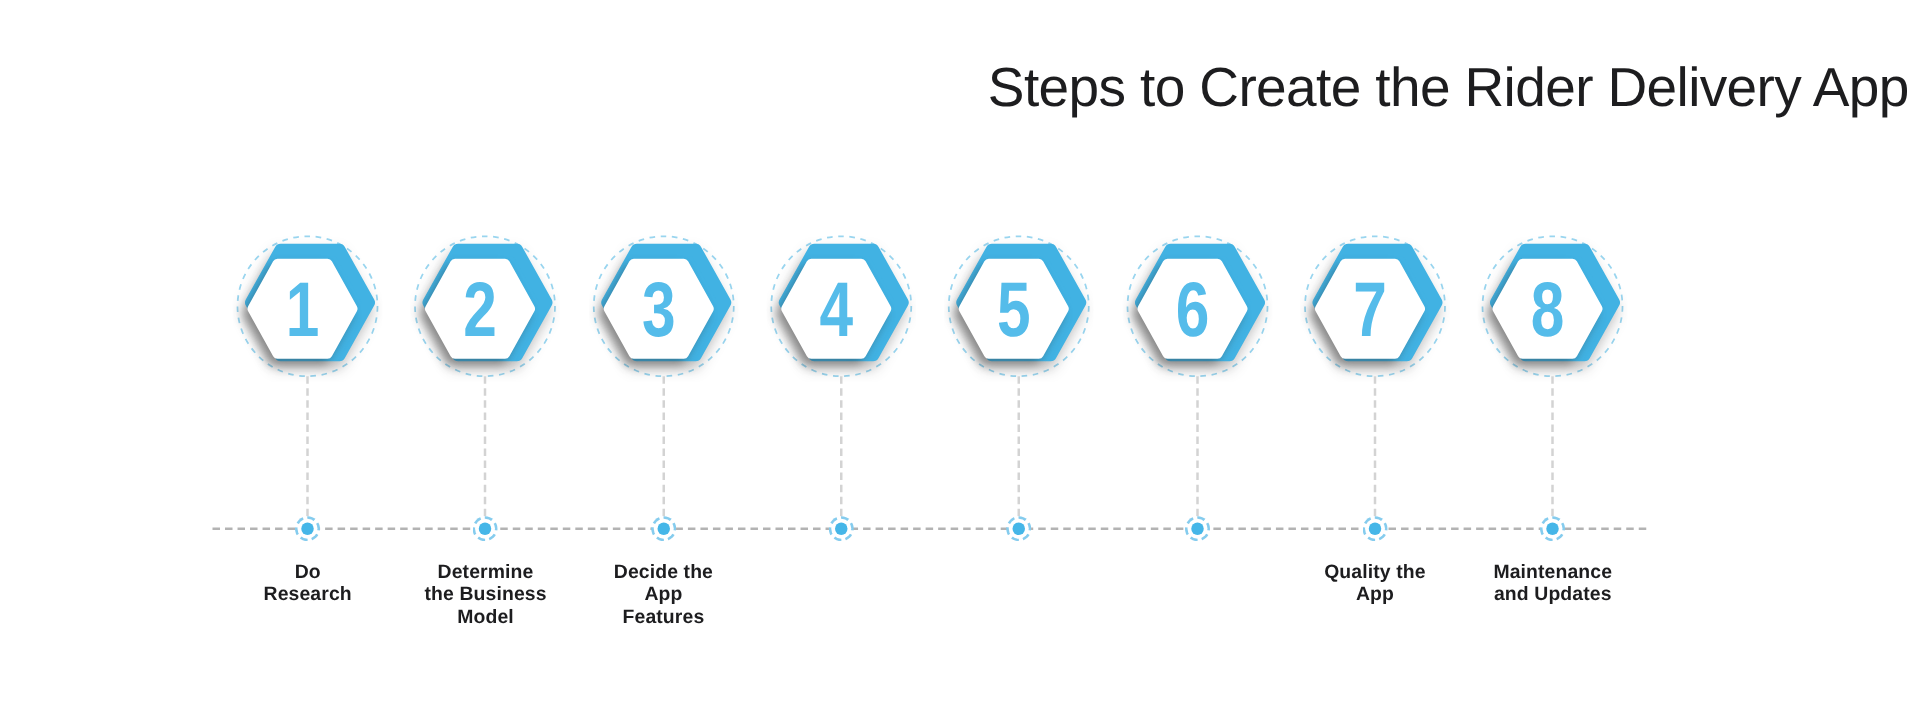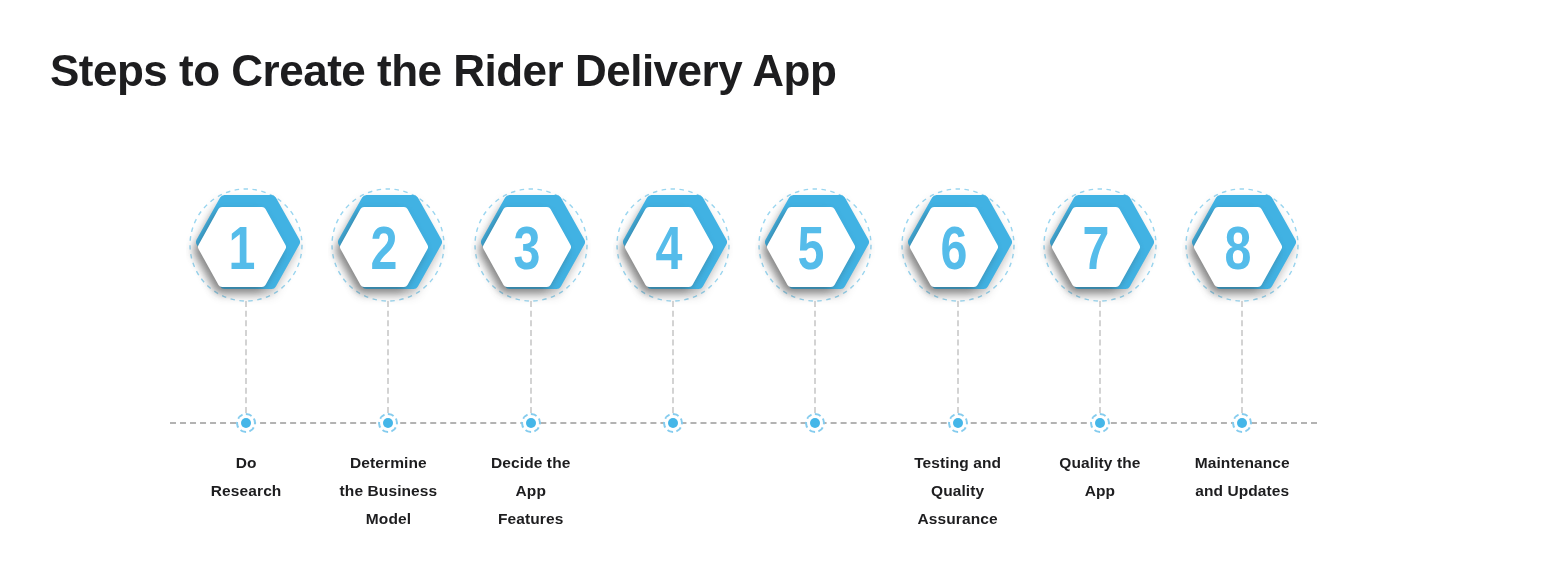--- a/index.html
+++ b/index.html
@@ -6,22 +6,22 @@
     --accent:#41B2E3; --number:#55BCEA; --ring:#9AD6F0;
     --dot:#45B6E8; --dash:#B3B3B3; --text:#1D1D1F;
   }
   *{margin:0;padding:0;box-sizing:border-box;}
   html,body{background:#fff;}
   .canvas{
     position:relative;width:1544px;height:565px;background:#ffffff;
     overflow:hidden;font-family:"Liberation Sans",sans-serif;
   }
   .title{
-    position:absolute;top:46px;left:0;right:3px;text-align:left;
-    padding-left:50px;font-size:44px;font-weight:bold;letter-spacing:-0.5px;
+    position:absolute;top:46px;left:0;right:17px;text-align:right;
+    padding-left:50px;font-size:44px;font-weight:normal;letter-spacing:-0.5px;
     color:var(--text);
   }
   .timeline{
     position:absolute;top:422px;left:170px;width:1147px;height:0;
     border-top:2px dashed var(--dash);z-index:0;
   }
   .steps-row{
     position:absolute;left:175px;top:186px;display:flex;z-index:1;
   }
   .step{
@@ -45,21 +45,21 @@
     height:112px;width:0;border-left:2px dashed #D3D3D3;margin-top:-5px;
   }
   .dot{
     width:20px;height:20px;border:2px dashed #85CCEE;border-radius:50%;
     background:#fff;display:flex;align-items:center;justify-content:center;
   }
   .dot-inner{
     width:10px;height:10px;border-radius:50%;background:var(--dot);display:block;
   }
   .label{
-    margin-top:16px;font-size:15.5px;font-weight:bold;line-height:28px;
+    margin-top:16px;font-size:15.5px;font-weight:bold;line-height:18px;
     text-align:center;white-space:pre-line;color:var(--text);
     letter-spacing:0.1px;width:140px;
   }
 </style>
 </head>
 <body>
 
 <div class="canvas">
 
   <div class="title">Steps to Create the Rider Delivery App</div>
@@ -145,23 +145,20 @@
       <svg class="hex" viewBox="0 0 120 120">
         <circle class="ring" cx="60" cy="59" r="56"></circle>
         <polygon class="hex-blue" points="109,56 85.5,14 38.5,14 15,56 38.5,98 85.5,98"></polygon>
         <polygon class="hex-white" points="96,61 76,25 36,25 16,61 36,97 76,97"></polygon>
         <text class="num" transform="translate(56,83) scale(0.78 1)">6</text>
       </svg>
       <div class="connector"></div>
       <div class="dot">
           <span class="dot-inner"></span>
         </div>
-      <div class="label">Testing and
-Quality
-Assurance</div>
     </div>
 
     <div class="step">
       <svg class="hex" viewBox="0 0 120 120">
         <circle class="ring" cx="60" cy="59" r="56"></circle>
         <polygon class="hex-blue" points="109,56 85.5,14 38.5,14 15,56 38.5,98 85.5,98"></polygon>
         <polygon class="hex-white" points="96,61 76,25 36,25 16,61 36,97 76,97"></polygon>
         <text class="num" transform="translate(56,83) scale(0.78 1)">7</text>
       </svg>
       <div class="connector"></div>

